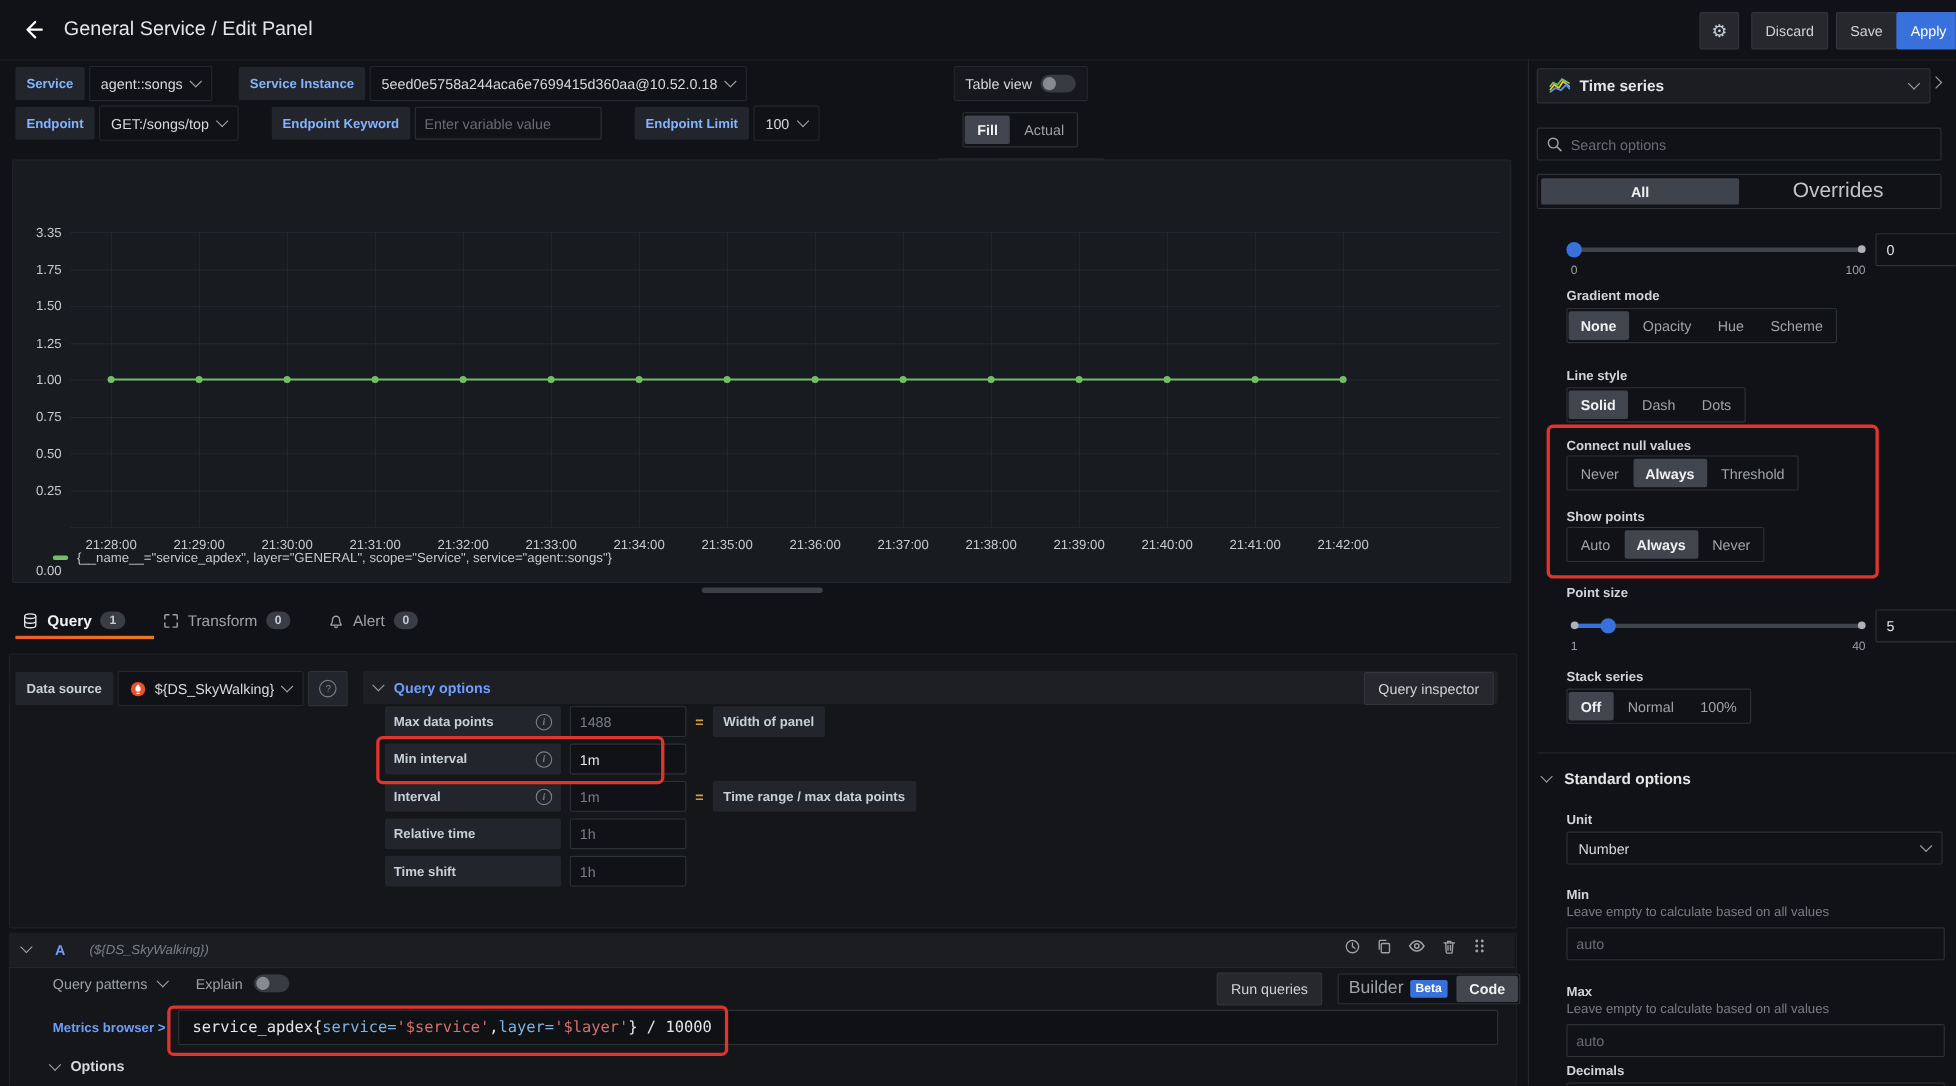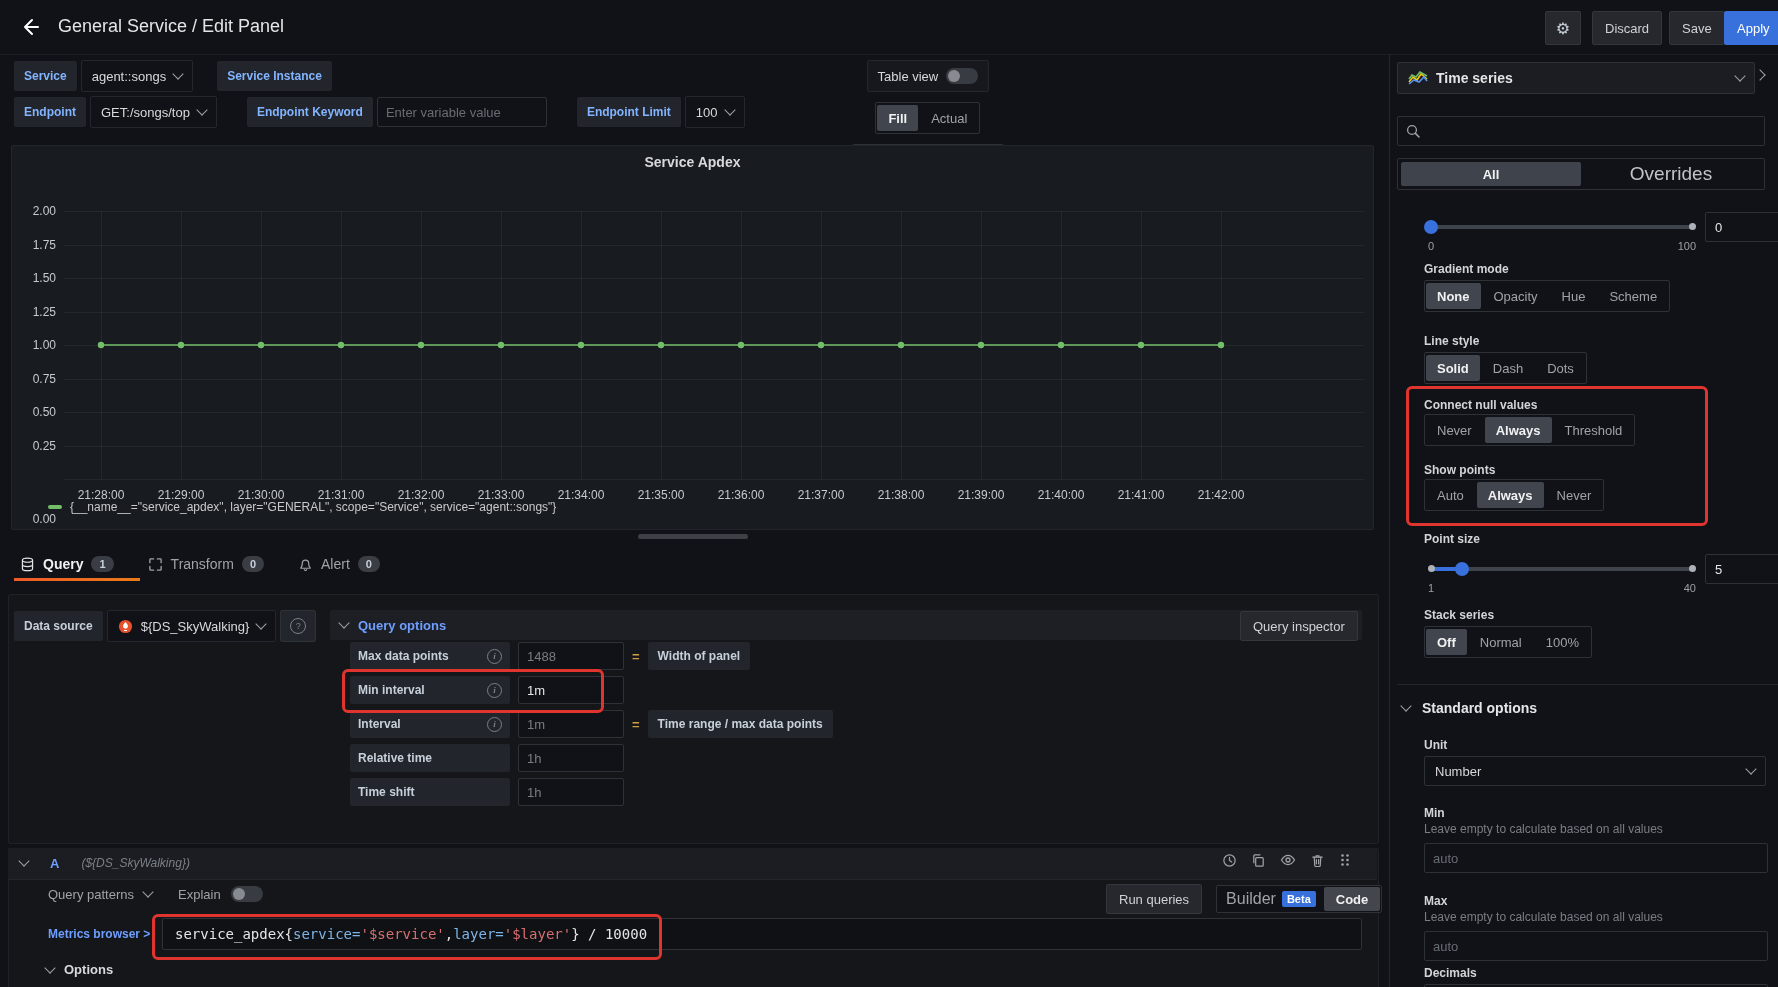--- a/index.html
+++ b/index.html
@@ -88,20 +88,24 @@
 <div class="abs btn primary" style="left:1724px;top:11px;">Apply</div>
 
 <div class="abs row" style="left:14px;top:60px;gap:4px;">
   <span class="chip blue">Service</span>
   <span class="vsel">
     <span>agent::songs</span>
       <span class="chev"></span>
   </span>
   <span style="width:16px;"></span>
   <span class="chip blue">Service Instance</span>
+  <span class="vsel">
+    <span>5eed0e5758a244aca6e7699415d360aa@10.52.0.18</span>
+      <span class="chev"></span>
+  </span>
 </div>
 <div class="abs row" style="left:14px;top:96px;gap:4px;">
   <span class="chip blue">Endpoint</span>
   <span class="vsel">
     <span>GET:/songs/top</span>
       <span class="chev"></span>
   </span>
   <span style="width:22px;"></span>
   <span class="chip blue">Endpoint Keyword</span>
   <input class="inp" style="width: 152px; height: 28px;" placeholder="Enter variable value">
@@ -141,24 +145,23 @@
   </span>
   <span class="iconbtn" style="width:28px;height:30px;">
     <svg width="16" height="16" viewBox="0 0 16 16">
         <path d="M13 8 a5 5 0 1 1 -1.8 -3.8" stroke="#c7d0d9" stroke-width="1.5" fill="none" stroke-linecap="round"></path>
         <path d="M13.4 1.8 v3 h-3" stroke="#c7d0d9" stroke-width="1.5" fill="none" stroke-linecap="round"></path>
       </svg>
   </span>
 </div>
 
 <div class="abs panel" style="left:11px;top:145px;width:1361px;height:383px;">
-  <div style="position:absolute;left:0;top:8px;width:100%;text-align:center;font-size:14px;font-weight:700;color:#d8d9da;">Service Apdex</div>
   <div style="position:absolute;inset:0;" id="plot">
       <div class="gridline-h" style="top: 65px; left: 52px; width: 1300px;"></div>
-      <div class="ytick" style="top: 58px;">2.00</div>
+      <div class="ytick" style="top: 58px;">3.35</div>
       <div class="gridline-h" style="top: 98.5px; left: 52px; width: 1300px;"></div>
       <div class="ytick" style="top: 91.5px;">1.75</div>
       <div class="gridline-h" style="top: 132px; left: 52px; width: 1300px;"></div>
       <div class="ytick" style="top: 125px;">1.50</div>
       <div class="gridline-h" style="top: 165.5px; left: 52px; width: 1300px;"></div>
       <div class="ytick" style="top: 158.5px;">1.25</div>
       <div class="gridline-h" style="top: 199px; left: 52px; width: 1300px;"></div>
       <div class="ytick" style="top: 192px;">1.00</div>
       <div class="gridline-h" style="top: 232.5px; left: 52px; width: 1300px;"></div>
       <div class="ytick" style="top: 225.5px;">0.75</div>
@@ -424,20 +427,21 @@
   <span class="chev right"></span>
 </div>
 
 <div class="abs row" style="left:1397px;top:116px;width:368px;height:30px;background:#111217;border:1px solid #2c3235;border-radius:2px;padding:0 8px;box-sizing:border-box;gap:8px;">
   <span class="iconbtn">
     <svg width="14" height="14" viewBox="0 0 14 14">
         <circle cx="6" cy="6" r="4.4" stroke="#9fa3a8" stroke-width="1.3" fill="none"></circle>
         <path d="M9.4 9.4 L13 13" stroke="#9fa3a8" stroke-width="1.5" stroke-linecap="round"></path>
       </svg>
   </span>
+  <input class="inp" style="border: none; background: transparent; flex: 1 1 0%; height: 26px; padding: 0px;" placeholder="Search options">
 </div>
 
 <div class="abs row" style="left:1397px;top:158px;width:368px;height:32px;background:#111217;border:1px solid #2c3235;border-radius:2px;padding:3px;box-sizing:border-box;">
   <span style="flex:1;display:flex;align-items:center;justify-content:center;height:100%;background:#3f434b;border-radius:2px;font-size:13px;font-weight:700;color:#f0f1f2;cursor:pointer;">All</span>
   <span style="flex:1;display:flex;align-items:center;justify-content:center;height:100%;font-size:19px;color:#c0c3c8;cursor:pointer;">Overrides</span>
 </div>
 
 <div class="abs track" style="left:1431px;top:225px;width:262px;"></div>
 <div class="abs handle" style="left:1424px;top:220px;"></div>
 <div class="abs enddot" style="left:1689px;top:223px;"></div>

